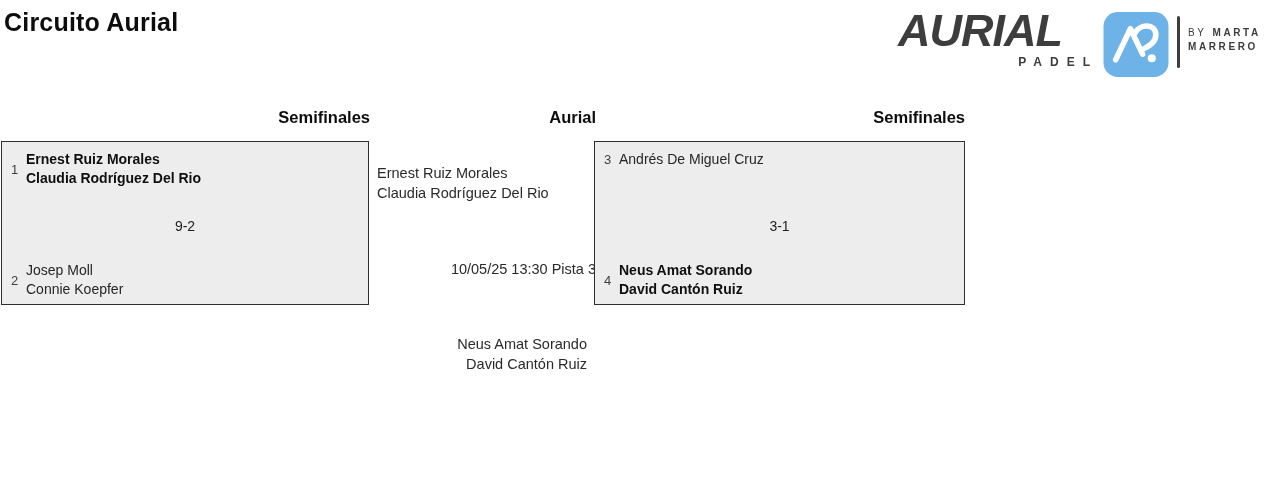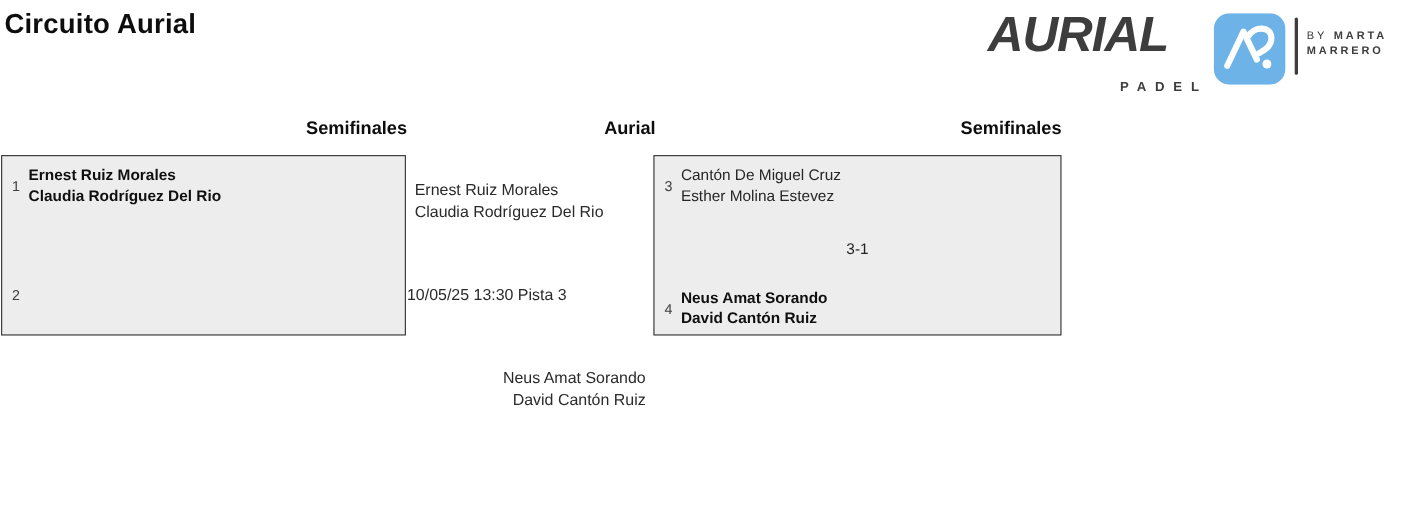--- a/index.html
+++ b/index.html
@@ -9,21 +9,21 @@
   }
   
   .page-title{position:absolute;left:4px;top:6px;font-size:25px;font-weight:700;
     line-height:33px;color:#0d0d0d;letter-spacing:.2px;}
   .page-title span{display:block;}
   
   .logo-text{position:absolute;left:898px;top:8px;width:194px;color:var(--brand-charcoal,#3d3d3d);}
   .logo-brand{display:block;font-size:45px;line-height:46px;font-weight:700;font-style:italic;
     letter-spacing:-1px;}
   .logo-sub{display:block;text-align:right;font-size:12px;font-weight:700;letter-spacing:8px;
-    margin-right:-6px;margin-top:18px;}
+    margin-right:-6px;margin-top:1px;}
   .logo-icon{position:absolute;left:1103px;top:12px;}
   .logo-divider{position:absolute;left:1177px;top:16px;width:3px;height:52px;
     background:var(--brand-charcoal,#3d3d3d);border-radius:2px;}
   .logo-byline{position:absolute;left:1188px;top:26px;font-size:10px;line-height:14px;
     letter-spacing:2.6px;color:var(--brand-charcoal,#3d3d3d);white-space:nowrap;}
   .logo-byline .by{font-weight:500;margin-right:6px;}
   .logo-byline b{font-weight:800;}
   .logo-byline span{display:block;}
   
   .col-header{position:absolute;top:108px;text-align:right;font-size:16.5px;font-weight:600;
@@ -40,21 +40,21 @@
   .team.top{top:8px;}
   .team.bottom{top:119px;}
   .seed{flex:none;width:15px;font-size:13px;color:#3f3f3f;}
   .players{font-size:14px;line-height:19px;color:#262626;}
   .players span{display:block;white-space:nowrap;}
   .team--winner .players{font-weight:700;color:#0f0f0f;}
   .score{position:absolute;left:0;right:0;top:76px;text-align:center;font-size:14px;color:#222;}
   
   .final-top{position:absolute;left:377px;top:164px;font-size:14.5px;line-height:19.5px;color:#2a2a2a;}
   .final-top span,.final-bottom span{display:block;white-space:nowrap;}
-  .final-schedule{position:absolute;left:370px;width:226px;top:261px;text-align:left;
+  .final-schedule{position:absolute;left:370px;width:226px;top:261px;text-align:right;
     font-size:14.5px;color:#2a2a2a;}
   .final-bottom{position:absolute;right:693px;top:335px;font-size:14.5px;line-height:19.5px;
     color:#2a2a2a;text-align:right;}
 </style>
 </head>
 <body>
 
 <div class="canvas">
 
   <h1 class="page-title" style="margin:0;">
@@ -82,41 +82,45 @@
   <div class="col-header right">Semifinales</div>
 
   <section class="match-box left">
     <div class="team top team--winner">
       <span class="seed">1</span>
       <span class="players">
         <span>Ernest Ruiz Morales</span>
         <span>Claudia Rodríguez Del Rio</span>
       </span>
     </div>
+    <div class="score">9-2</div>
     <div class="team bottom">
       <span class="seed">2</span>
+      <span class="players">
+        <span>Josep Moll</span>
+        <span>Connie Koepfer</span>
+      </span>
     </div>
   </section>
 
   <div class="final-top">
     <span>Ernest Ruiz Morales</span>
     <span>Claudia Rodríguez Del Rio</span>
   </div>
   <div class="final-schedule">10/05/25 13:30 Pista 3</div>
   <div class="final-bottom">
     <span>Neus Amat Sorando</span>
     <span>David Cantón Ruiz</span>
   </div>
 
   <section class="match-box right">
     <div class="team top">
       <span class="seed">3</span>
       <span class="players">
-        <span>Cantón De Miguel Cruz</span>
-        <span>Esther Molina Estevez</span>
+        <span>Andrés De Miguel Cruz</span>
       </span>
     </div>
     <div class="score">3-1</div>
     <div class="team bottom team--winner">
       <span class="seed">4</span>
       <span class="players">
         <span>Neus Amat Sorando</span>
         <span>David Cantón Ruiz</span>
       </span>
     </div>

